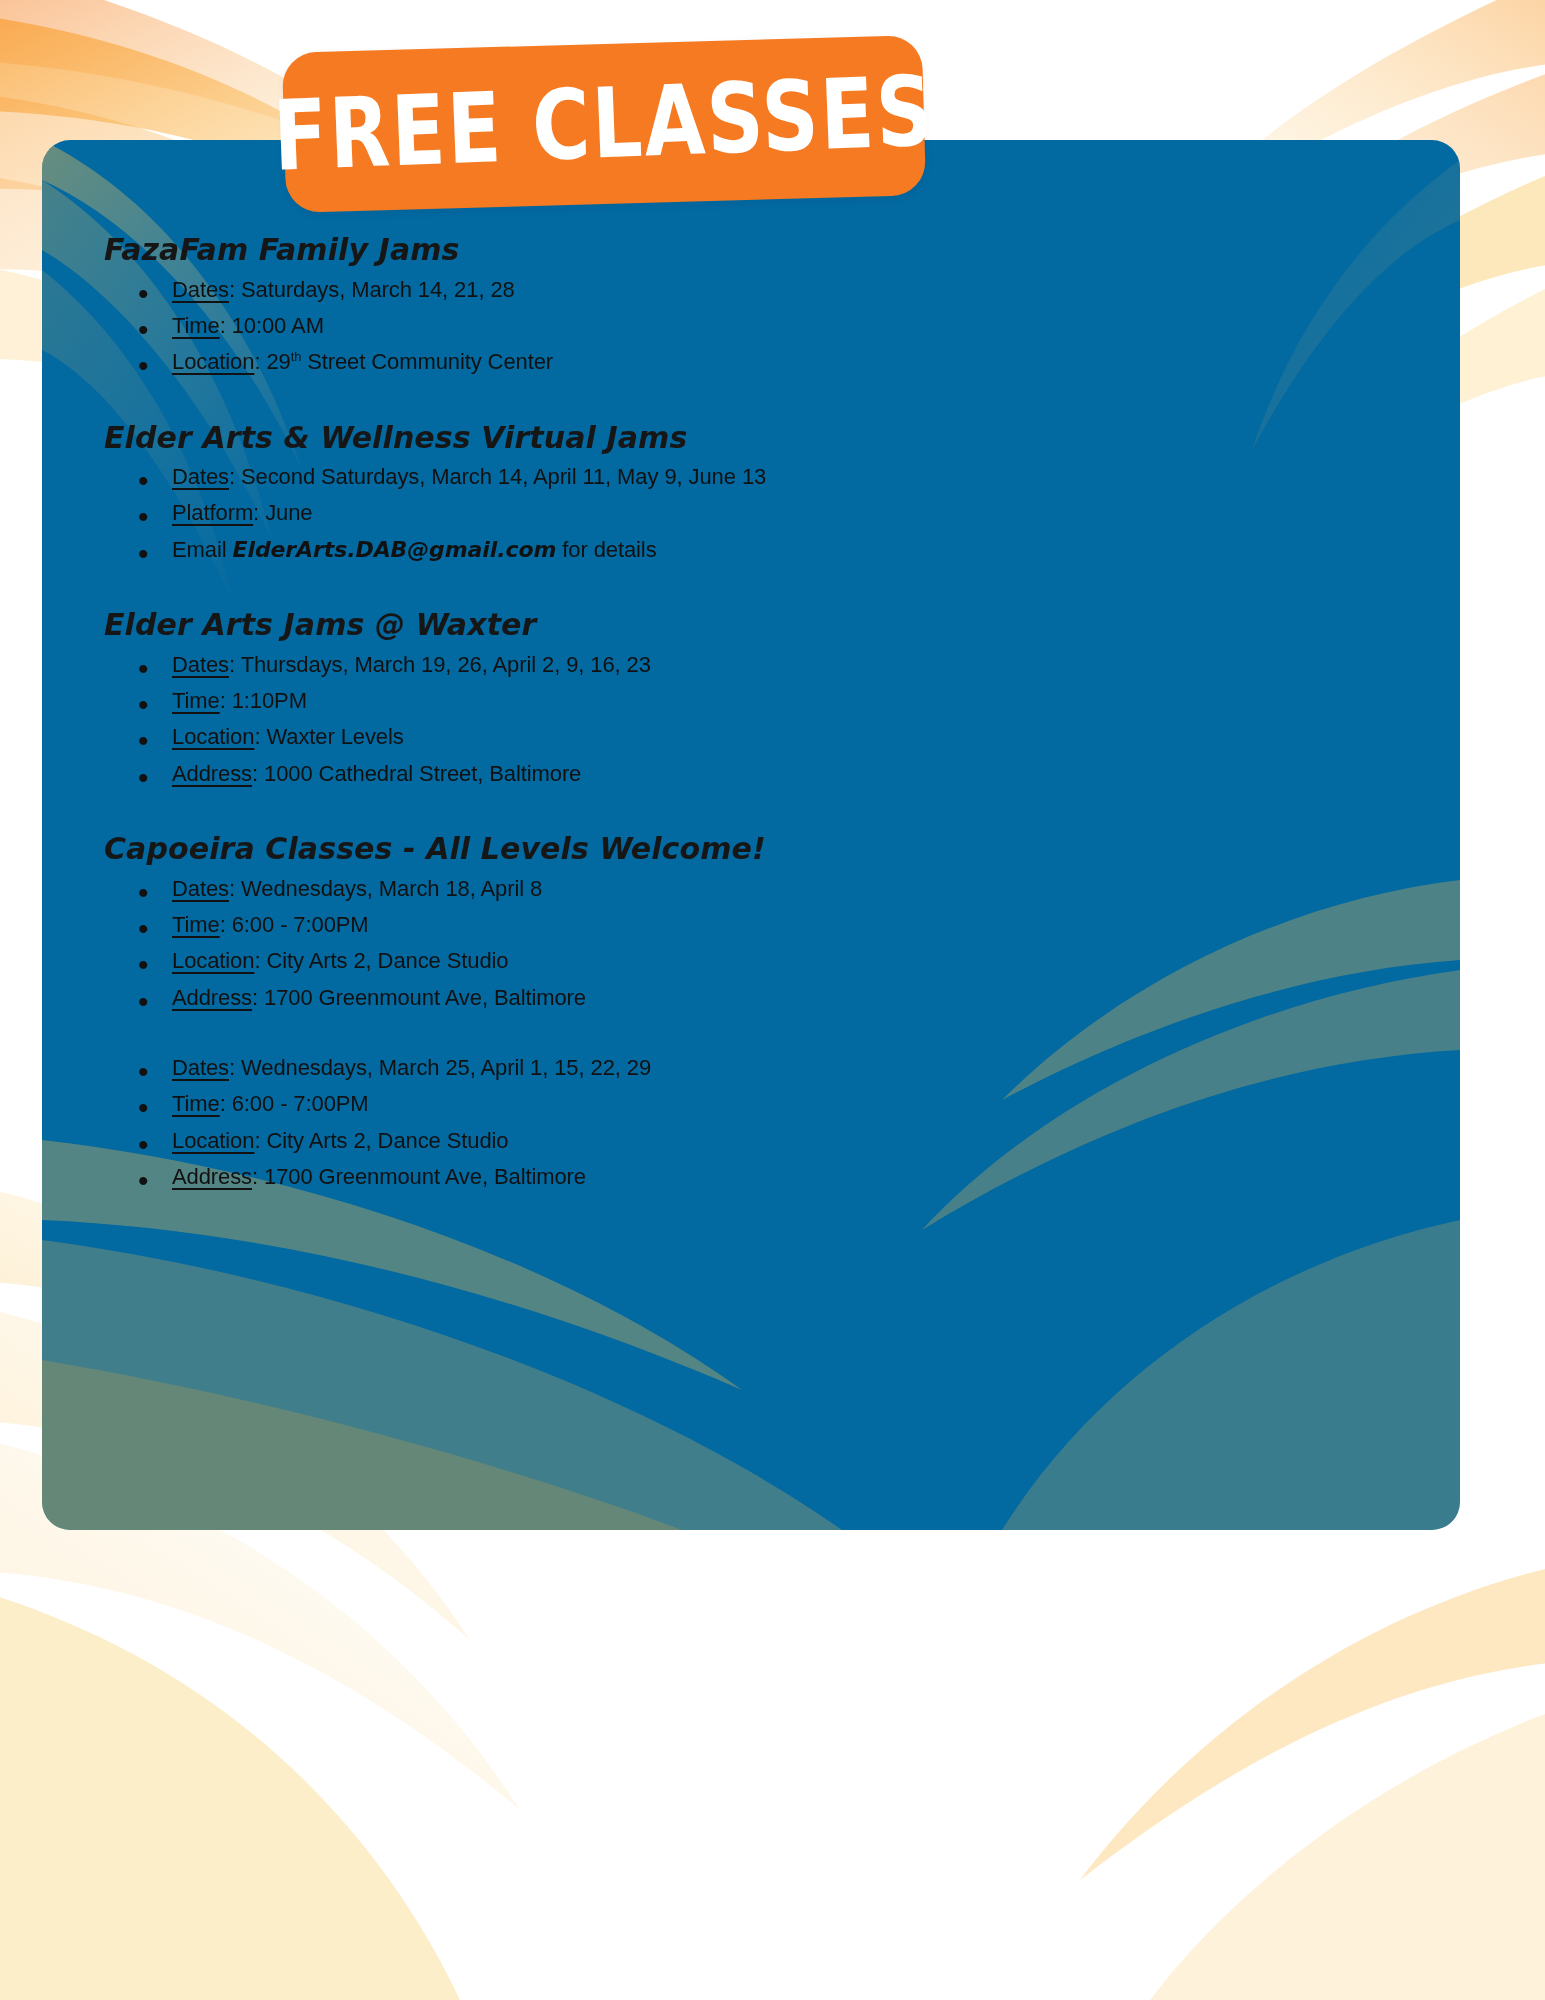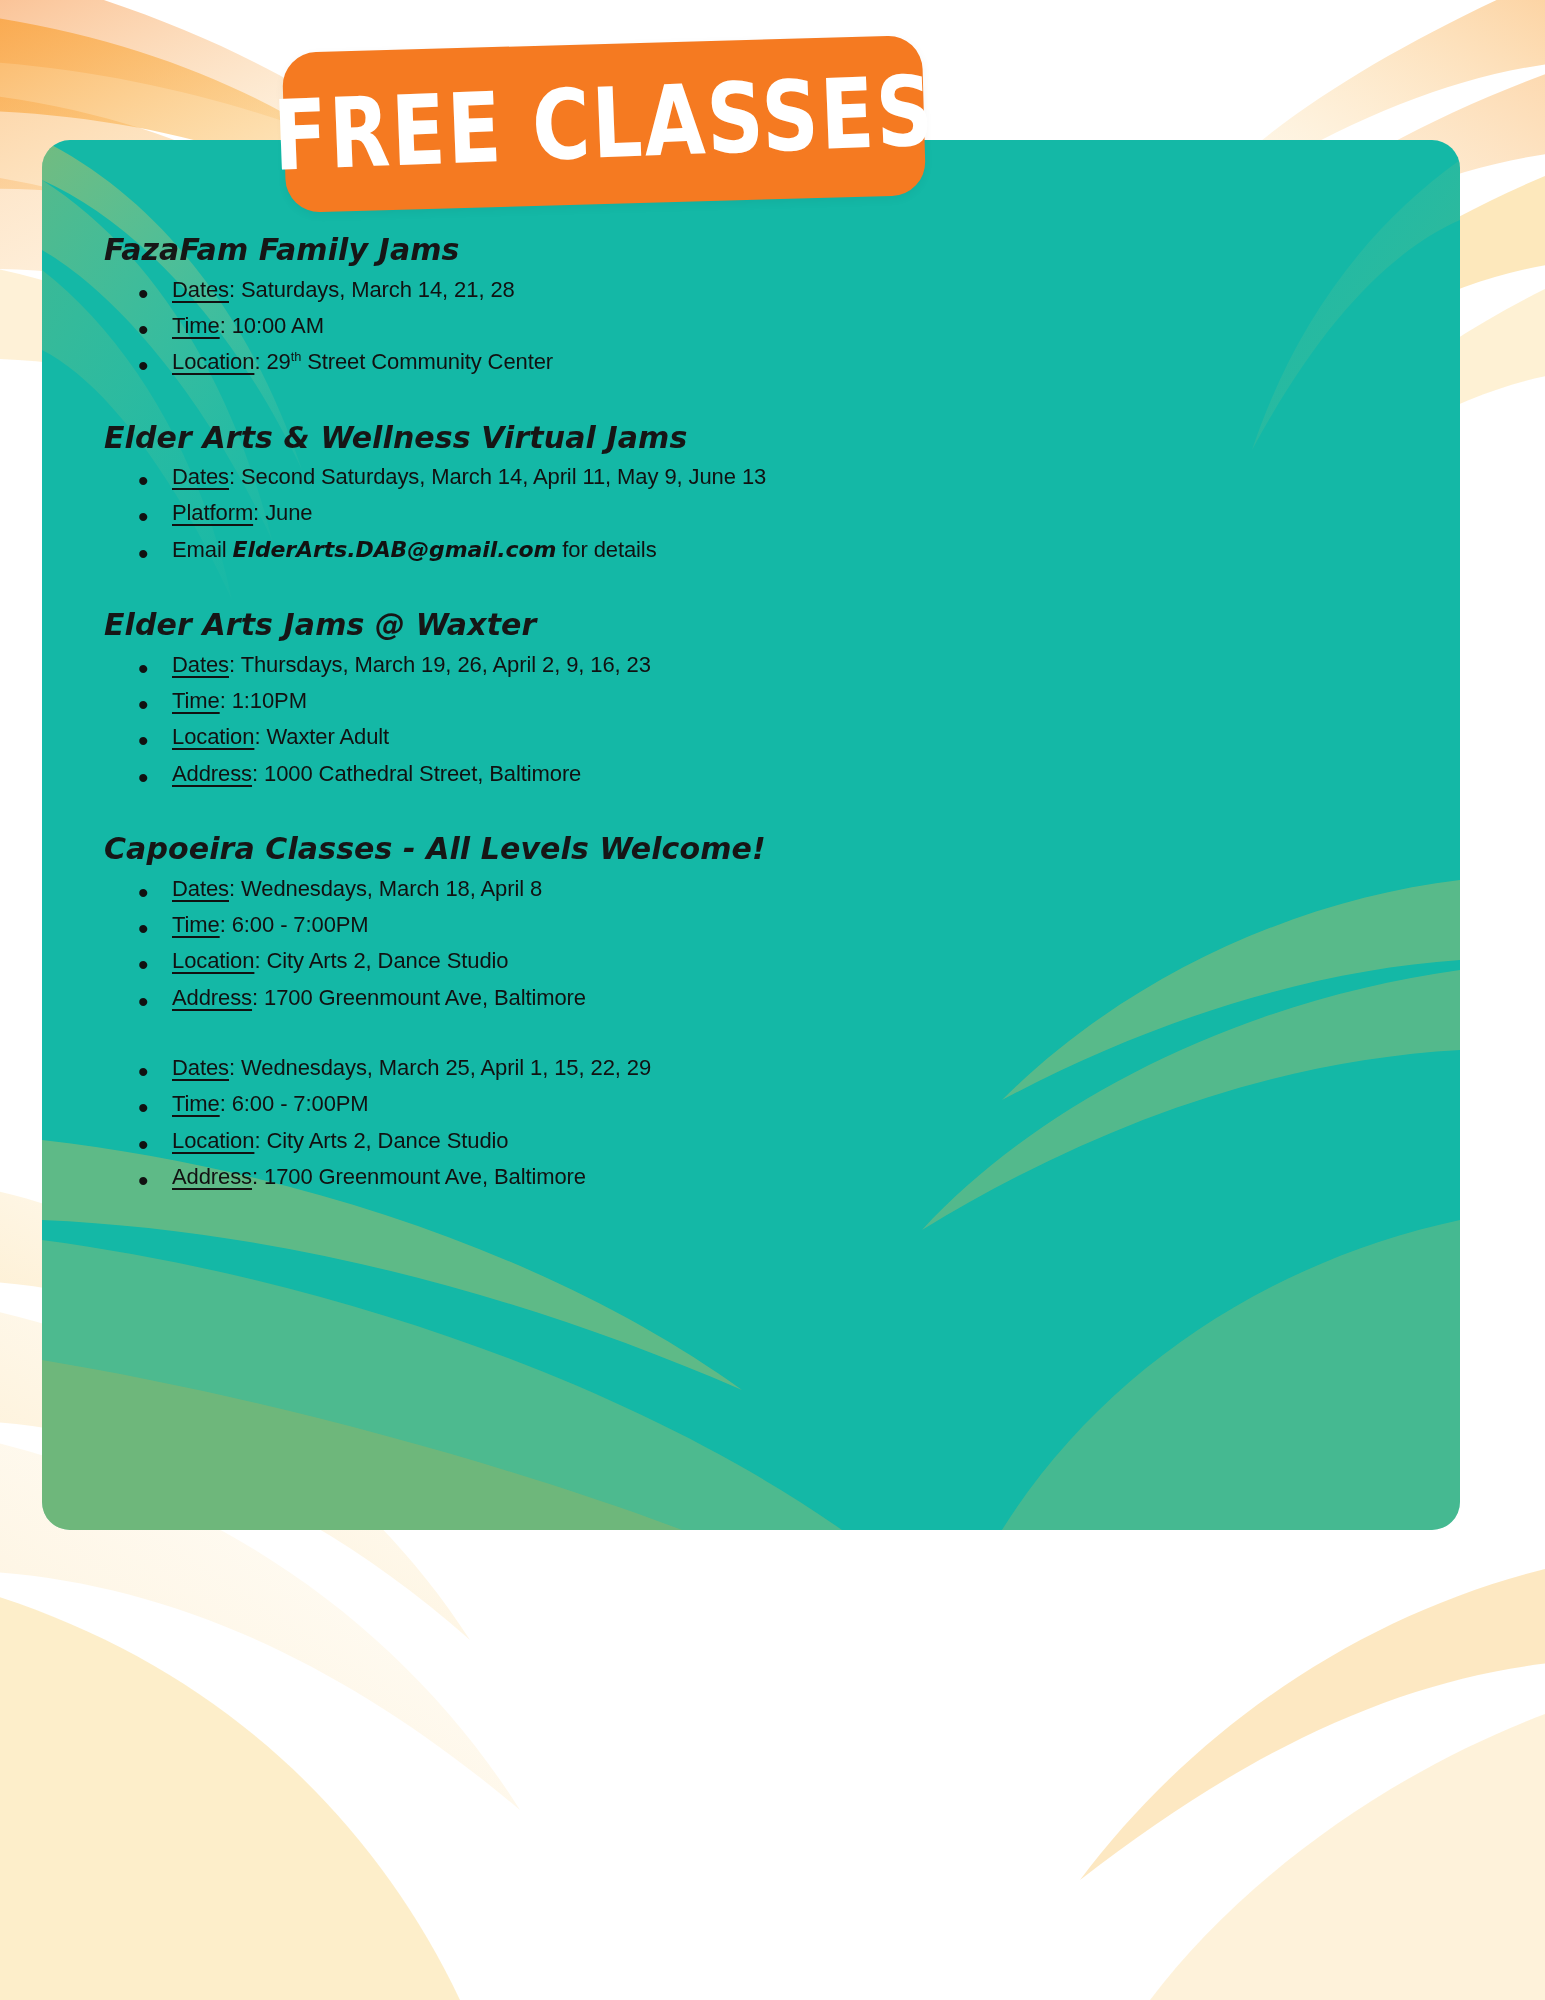--- a/index.html
+++ b/index.html
@@ -20,21 +20,21 @@
 
   
   .bg-layer{position:absolute;inset:0;pointer-events:none;}
   .bg-layer svg{position:absolute;top:0;left:0;}
 
   
   #card{
     position:absolute;
     left:42px;top:140px;
     width:1418px;height:1390px;
-    background:#14b8a6;
+    background:#0369a1;
     border-radius:28px;
     overflow:hidden;
   }
   #card .card-waves{position:absolute;inset:0;pointer-events:none;}
 
   
   #banner{
     position:absolute;
     left:284px;top:44px;
     width:640px;height:160px;
@@ -204,21 +204,21 @@
           <li><span class="lbl">Platform</span><span>: </span><span>June</span></li>
           <li><span>Email </span><span class="emph">ElderArts.DAB@gmail.com</span><span> for details</span></li>
         </ul>
       </div>
 
       <div class="section">
         <div class="sec-heading">Elder Arts Jams @ Waxter</div>
         <ul class="bullets">
           <li><span class="lbl">Dates</span><span>: </span><span>Thursdays, March 19, 26, April 2, 9, 16, 23</span></li>
           <li><span class="lbl">Time</span><span>: </span><span>1:10PM</span></li>
-          <li><span class="lbl">Location</span><span>: </span><span>Waxter Adult</span></li>
+          <li><span class="lbl">Location</span><span>: </span><span>Waxter Levels</span></li>
           <li><span class="lbl">Address</span><span>: </span><span>1000 Cathedral Street, Baltimore</span></li>
         </ul>
       </div>
 
       <div class="section">
         <div class="sec-heading">Capoeira Classes - All Levels Welcome!</div>
         <ul class="bullets">
           <li><span class="lbl">Dates</span><span>: </span><span>Wednesdays, March 18, April 8</span></li>
           <li><span class="lbl">Time</span><span>: </span><span>6:00 - 7:00PM</span></li>
           <li><span class="lbl">Location</span><span>: </span><span>City Arts 2, Dance Studio</span></li>

